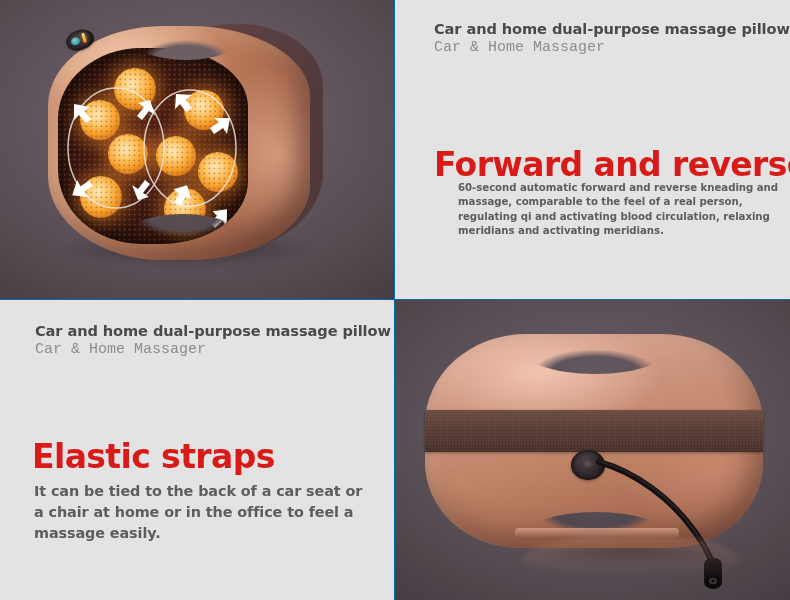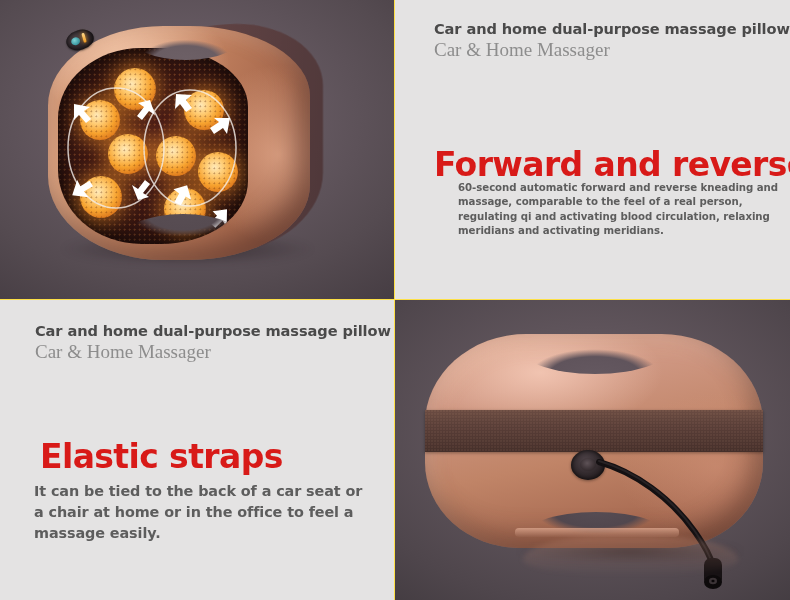--- a/index.html
+++ b/index.html
@@ -10,21 +10,21 @@
   body {
     width: 790px;
     height: 600px;
     font-family: "DejaVu Sans", "Liberation Sans", sans-serif;
     overflow: hidden;
   }
   .sheet {
     position: relative;
     width: 790px;
     height: 600px;
-    background: #fde047;
+    background: #0369a1;
   }
 
   
   .quad { position: absolute; overflow: hidden; }
   .q-tl { left: 0;     top: 0;     width: 394px; height: 299px; }
   .q-tr { left: 395px; top: 0;     width: 395px; height: 299px; }
   .q-bl { left: 0;     top: 300px; width: 394px; height: 300px; }
   .q-br { left: 395px; top: 300px; width: 395px; height: 300px; }
 
   .photo-bg {
@@ -43,22 +43,22 @@
   .tp-head {
     position: absolute;
     font-size: 14.6px;
     font-weight: bold;
     color: #4a4a4a;
     letter-spacing: -0.1px;
     white-space: nowrap;
   }
   .tp-sub {
     position: absolute;
-    font-family: Liberation Serif, serif;
-    font-size: 19px;
+    font-family: Liberation Mono, monospace;
+    font-size: 15px;
     font-weight: normal;
     color: #8d8d8d;
     white-space: nowrap;
   }
   .tp-red-sm {
     position: absolute;
     font-size: 13.2px;
     font-weight: bold;
     color: #d81a18;
     letter-spacing: -0.05px;
@@ -333,21 +333,21 @@
   <div class="quad q-tr text-bg">
     <div class="tp-head" style="left:39px; top:20px;">Car and home dual-purpose massage pillow</div>
     <div class="tp-sub" style="left:39px; top:39px;">Car &amp; Home Massager</div>
     <div class="tp-red-lg tp-red-sm" style="left:39px; top:145px;">Forward and reverse kneading and massage</div>
     <div class="tp-body-sm" style="left:39px; top:181px; width:336px;margin-left:24px;">60-second automatic forward and reverse kneading and massage, comparable to the feel of a real person, regulating qi and activating blood circulation, relaxing meridians and activating meridians.</div>
   </div>
 
   <div class="quad q-bl text-bg">
     <div class="tp-head" style="left:35px; top:22px;">Car and home dual-purpose massage pillow</div>
     <div class="tp-sub" style="left:35px; top:41px;">Car &amp; Home Massager</div>
-    <div class="tp-red-lg" style="left:40px; top:137px;">Elastic straps</div>
+    <div class="tp-red-lg" style="left:32px; top:137px;">Elastic straps</div>
     <div class="tp-body-lg" style="left:34px; top:181px; width:330px;">It can be tied to the back of a car seat or a chair at home or in the office to feel a massage easily.</div>
   </div>
 
   <div class="quad q-br photo-bg-br">
     <div class="br-stage">
 
       <div class="br-shadow"></div>
       <div class="br-body"></div>
       <div class="br-lobe-notch-t"></div>
       <div class="br-lobe-notch-b"></div>

